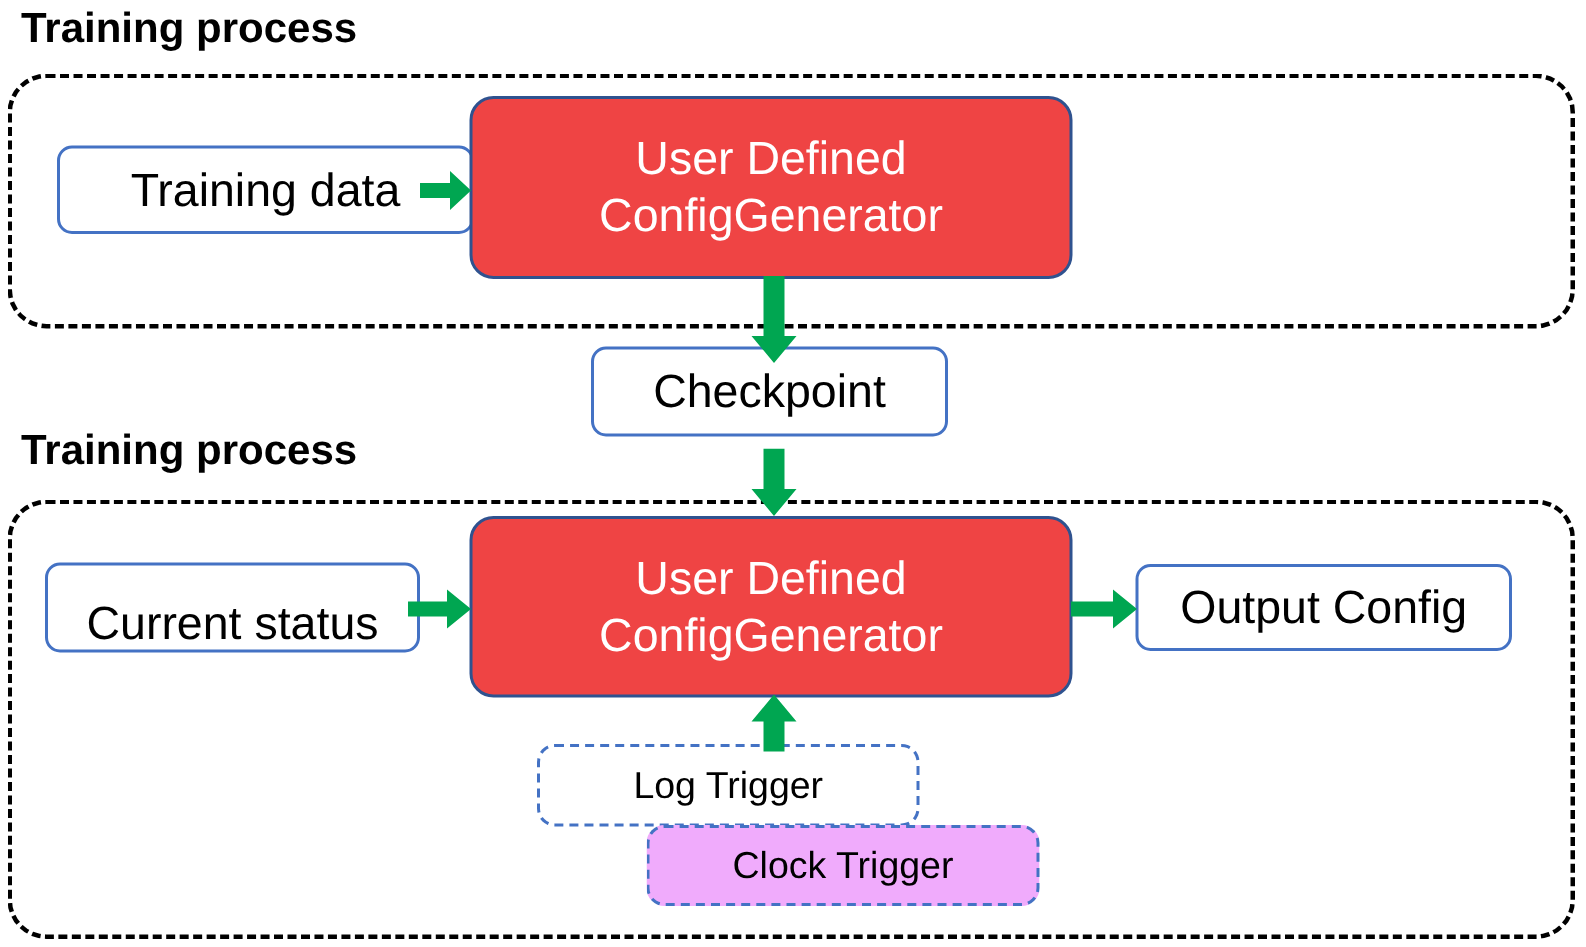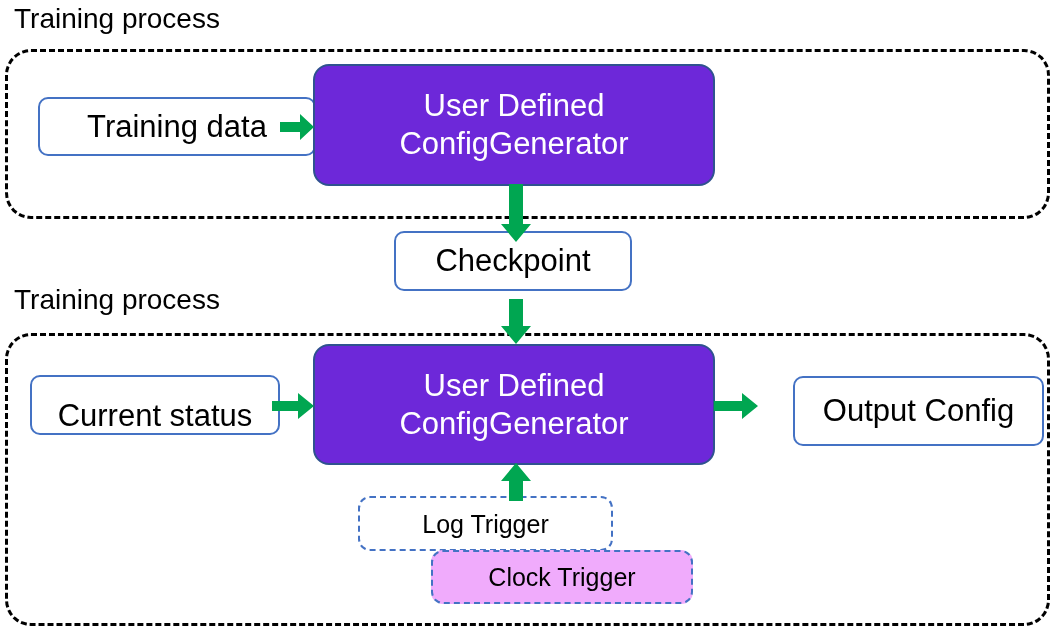--- a/index.html
+++ b/index.html
@@ -20,20 +20,21 @@
   }
 
   
   .section-caption {
     position: absolute;
     font-size: 28px;
     line-height: 34px;
     color: #000000;
     white-space: nowrap;
     letter-spacing: 0px;
+    font-weight: bold;
   }
   #caption-training { left: 14px; top: 2px; }
   #caption-inference { left: 14px; top: 283px; }
 
   
   .process-container {
     position: absolute;
     border: 3px dashed #000000;
     border-radius: 26px;
     box-sizing: border-box;
@@ -53,27 +54,27 @@
     align-items: center;
     justify-content: center;
     color: #000000;
     font-size: 31px;
     line-height: 34px;
     white-space: nowrap;
   }
   #node-training-data  { left: 38px;  top: 97px;  width: 278px; height: 59px; }
   #node-checkpoint     { left: 394px; top: 231px; width: 238px; height: 60px; }
   #node-current-status { left: 30px;  top: 375px; width: 250px; height: 60px; align-items: flex-end; }
-  #node-output-config  { left: 757px; top: 376px; width: 251px; height: 70px; margin-left: 36px; }
+  #node-output-config  { left: 757px; top: 376px; width: 251px; height: 58px; }
 
   
   .node-blue {
     position: absolute;
     box-sizing: border-box;
-    background: #6d28d9;
+    background: #ef4444;
     border: 2px solid #2F528F;
     border-radius: 16px;
     display: flex;
     flex-direction: column;
     align-items: center;
     justify-content: center;
     color: #ffffff;
     font-size: 31px;
     line-height: 38px;
     white-space: nowrap;

